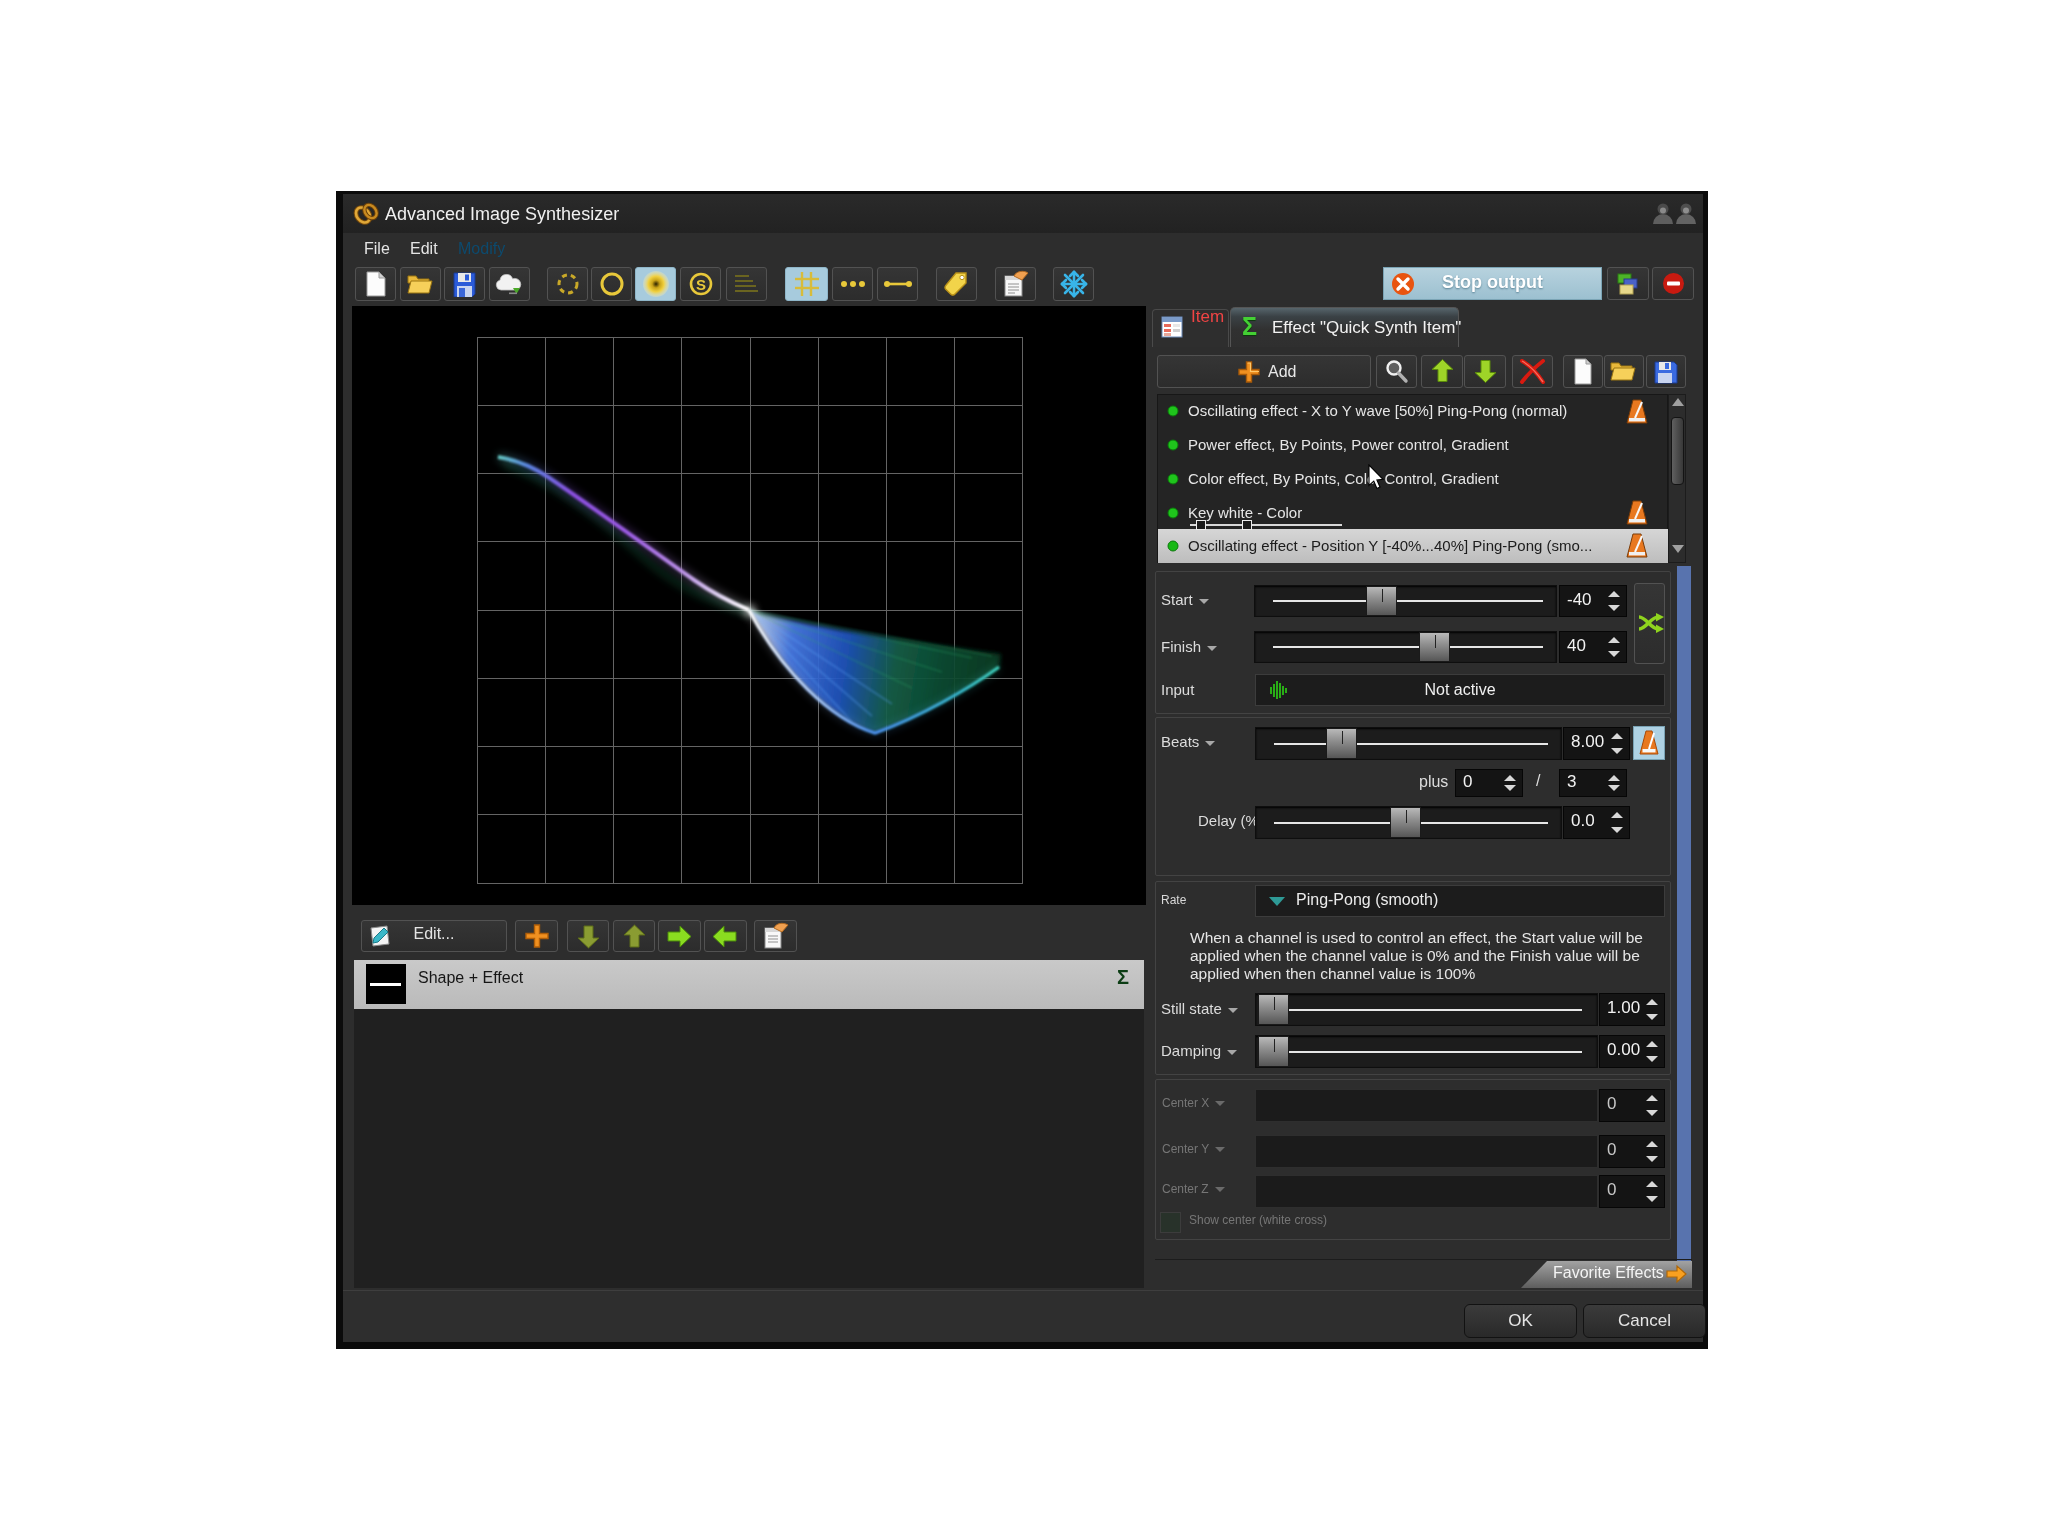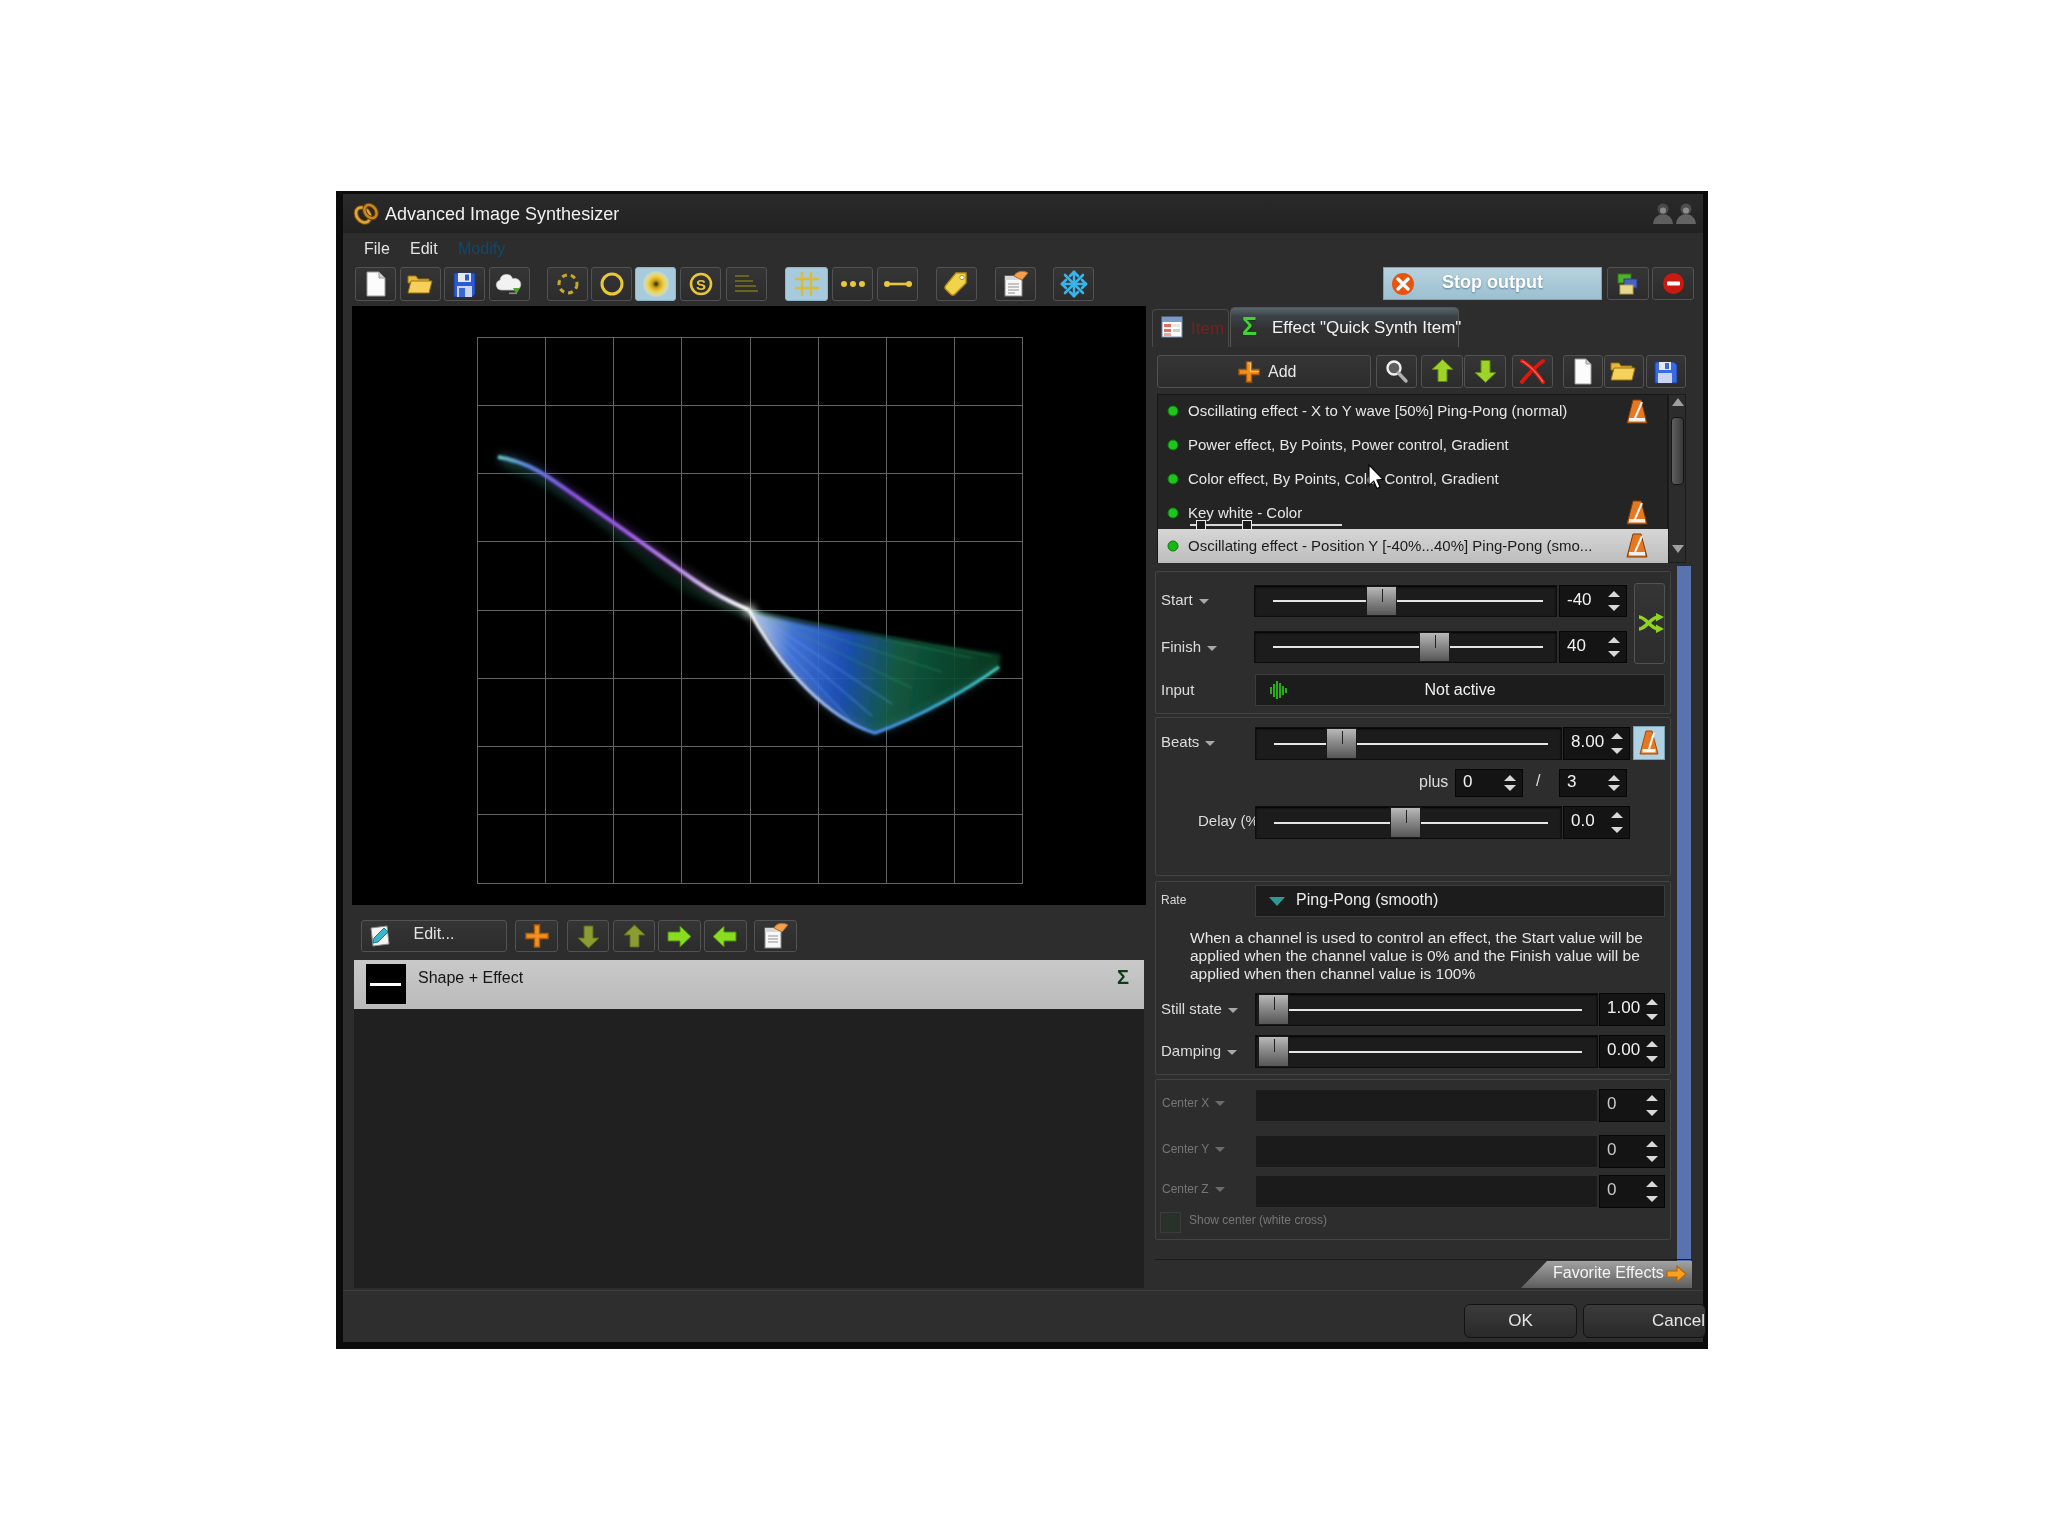--- a/index.html
+++ b/index.html
@@ -273,21 +273,21 @@
   <div class="abs" style="left:354px;top:960px;width:790px;height:49px;background:linear-gradient(#c9c9c9,#bababa);"></div>
   <div class="abs" style="left:366px;top:964px;width:40px;height:40px;background:#000;"></div>
   <div class="abs" style="left:370px;top:983px;width:31px;height:3px;background:#fff;"></div>
   <div class="abs" style="left:418px;top:969px;color:#161616;font-size:16px;">Shape + Effect</div>
   <div class="abs" style="left:1117px;top:966px;color:#0c3d14;font-size:20px;font-weight:bold;">Σ</div>
 
   <div class="abs" style="left:354px;top:1009px;width:790px;height:279px;background:#202020;"></div>
 
   <div class="abs" style="left:343px;top:1290px;width:1360px;height:52px;background:#2e2e2e;border-top:1px solid #3e3e3e;"></div>
   <div class="abs" style="left:1464px;top:1304px;width:113px;height:34px;background:linear-gradient(#3b3b3b,#292929);border:1px solid #121212;border-radius:6px;color:#e6e6e6;font-size:17px;text-align:center;line-height:31px;">OK</div>
-  <div class="abs" style="left:1583px;top:1304px;width:123px;height:34px;background:linear-gradient(#3b3b3b,#292929);border:1px solid #121212;border-radius:6px;color:#e6e6e6;font-size:17px;text-align:right;line-height:31px;">Cancel</div>
+  <div class="abs" style="left:1583px;top:1304px;width:123px;height:34px;background:linear-gradient(#3b3b3b,#292929);border:1px solid #121212;border-radius:6px;color:#e6e6e6;font-size:17px;text-align:center;line-height:31px;">Cancel</div>
 
   <div class="abs" style="left:1383px;top:267px;width:219px;height:33px;background:linear-gradient(#b7d2de,#9cc0d0);border:1px solid #7ba4b5;"></div>
   <svg class="abs" style="left:1391px;top:272px" width="24" height="24" viewBox="0 0 24 24">
     <circle cx="12" cy="12" r="11" fill="#e85410"></circle>
     <path d="M7,7 L17,17 M17,7 L7,17" stroke="#fff" stroke-width="3.4" stroke-linecap="round"></path>
   </svg>
   <div class="abs" style="left:1383px;top:272px;width:219px;height:24px;text-align:center;color:#fff;font-size:18px;font-weight:bold;text-shadow:0 1px 2px #5a8294;">Stop output</div>
   <div class="btn" style="left:1607px;top:267px;width:42px;height:33px;"></div>
   <svg class="abs" style="left:1616px;top:272px" width="24" height="24" viewBox="0 0 24 24">
     <rect x="2" y="2" width="13" height="9" fill="#4db328" stroke="#2a7a12"></rect>
@@ -303,21 +303,21 @@
   <div class="abs" style="left:1152px;top:309px;width:77px;height:38px;background:#2e2e2e;border:1px solid #4a4a4a;border-bottom:none;border-radius:4px 4px 0 0;"></div>
   <svg class="abs" style="left:1161px;top:316px" width="22" height="22" viewBox="0 0 22 22">
     <rect x="1" y="1" width="20" height="20" fill="#fff" stroke="#6a8ab8"></rect>
     <rect x="1" y="1" width="20" height="5" fill="#7a9ac8"></rect>
     <rect x="3" y="8" width="7" height="3" fill="#e86a5a"></rect>
       <rect x="12" y="8" width="7" height="3" fill="#e8e8e8"></rect>
     <rect x="3" y="13" width="7" height="3" fill="#e86a5a"></rect>
       <rect x="12" y="13" width="7" height="3" fill="#d0d0d0"></rect>
     <rect x="3" y="17" width="7" height="3" fill="#e8a89a"></rect>
   </svg>
-  <div class="abs" style="left:1191px;top:319px;color:#7f1d1d;font-size:17px;">Item</div>
+  <div class="abs" style="left:1191px;top:307px;color:#ef4444;font-size:17px;">Item</div>
   <div class="abs" style="left:1230px;top:307px;width:229px;height:40px;background:linear-gradient(#57656c,#3a4145 22%,#313131 55%,#2f2f2f);border:1px solid #555;border-bottom:none;border-radius:5px 5px 0 0;"></div>
   <div class="abs" style="left:1242px;top:312px;color:#44d034;font-size:25px;font-weight:bold;text-shadow:0 1px 1px #0a3a0a;">Σ</div>
   <div class="abs" style="left:1272px;top:318px;color:#f2f2f2;font-size:17px;">Effect "Quick Synth Item"</div>
 
   <div class="btn" style="left:1157px;top:355px;width:214px;height:33px;"></div>
   <svg class="abs" style="left:1237px;top:360px" width="24" height="24" viewBox="0 0 24 24">
     <path d="M9.5,2 h5 v7.5 H22 v5 h-7.5 V22 h-5 v-7.5 H2 v-5 h7.5 Z" fill="#f09020" stroke="#a85a08" stroke-width="1.4"></path>
     <path d="M10.5,3 h3 v8.5 H22" fill="none" stroke="#ffc86a" stroke-width="1.2"></path>
   </svg>
   <div class="abs" style="left:1268px;top:363px;color:#e8e8e8;font-size:16px;">Add</div>

